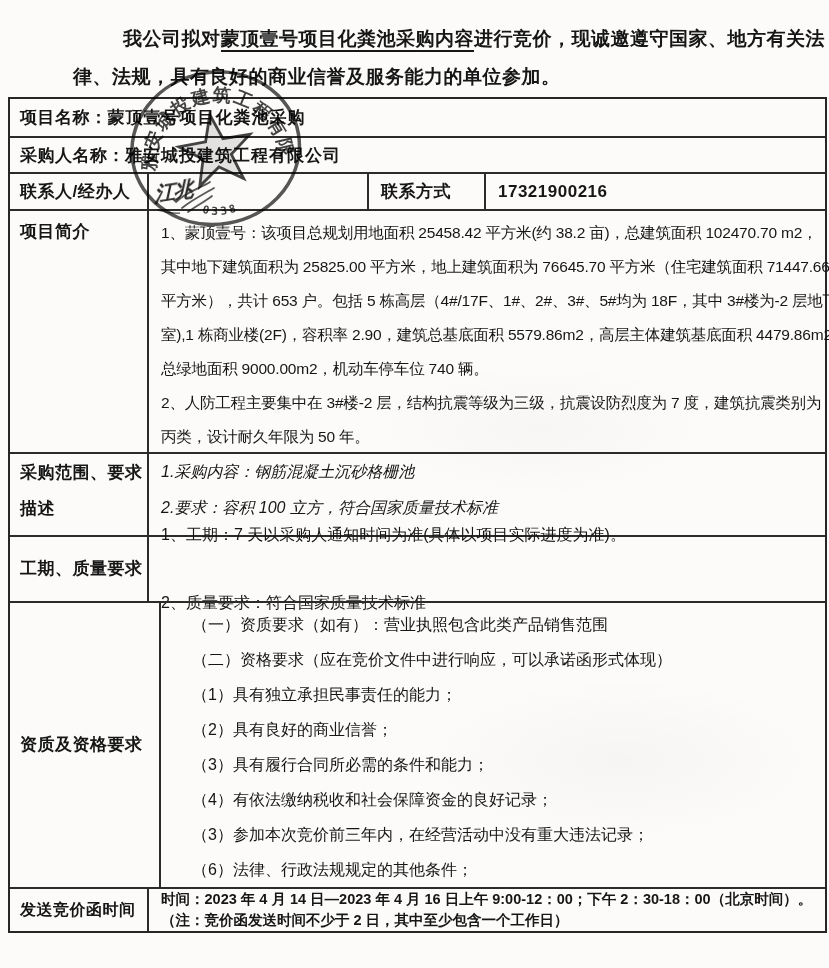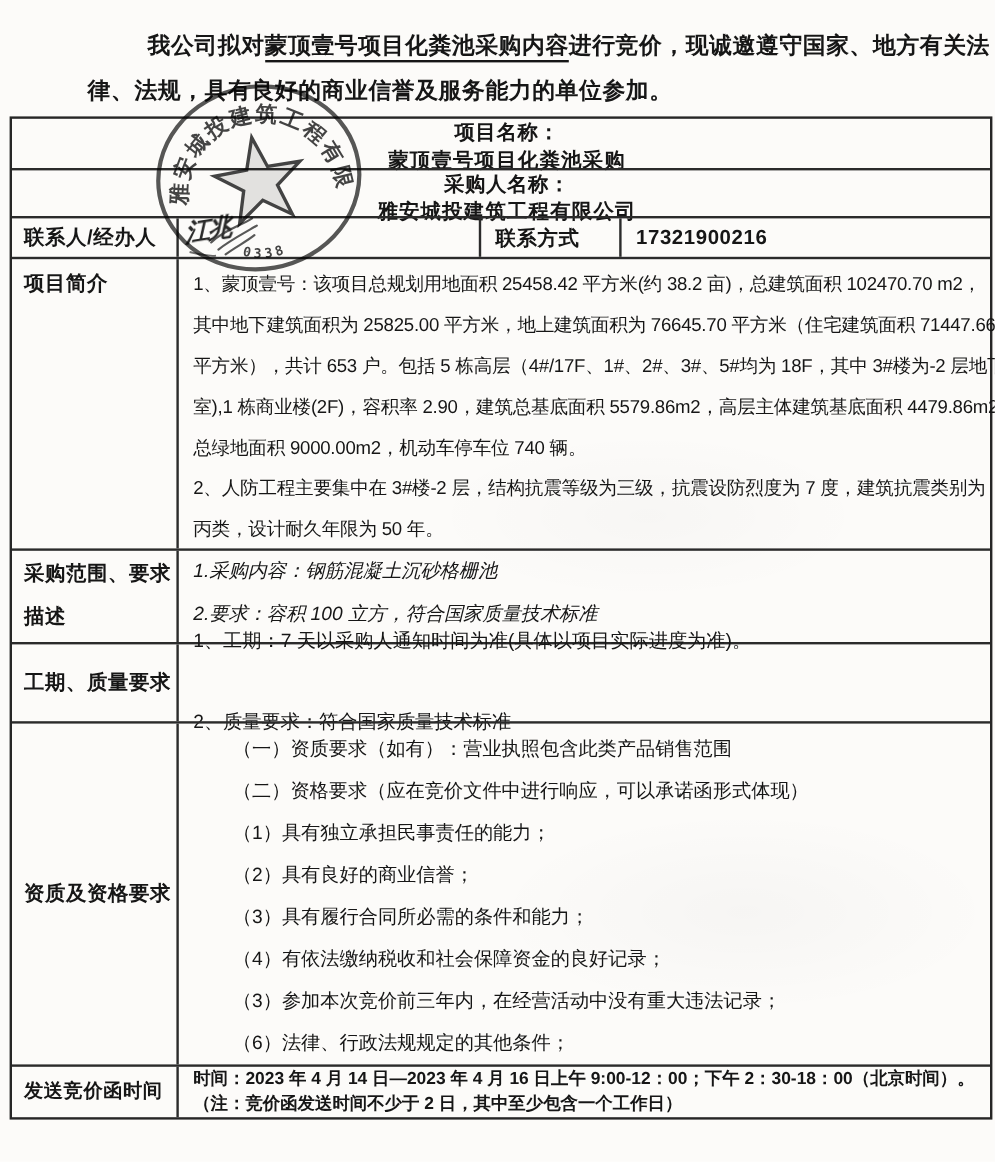--- a/index.html
+++ b/index.html
@@ -27,47 +27,47 @@
     background:transparent;
   }
   .row{display:flex;box-sizing:border-box;border-top:2px solid #2b2b2b;}
   .row:first-child{border-top:none;}
   .cell{box-sizing:border-box;}
   .lblcell{
     width:137px;flex:0 0 137px;padding:0 4px 0 10px;
     font-weight:700;font-size:17px;line-height:36px;letter-spacing:.5px;
   }
   .valcell{flex:1;border-left:2px solid #2b2b2b;padding-left:12px;}
-  .fullrow{align-items:center;padding-left:10px;font-size:17px;flex-direction:column;}
+  .fullrow{align-items:center;padding-left:10px;font-size:17px;}
   .fullrow .lbl{font-weight:700;letter-spacing:.5px;}
   .fullrow .val{font-weight:600;letter-spacing:1px;}
   .r1{height:41px;}
   .r2{height:40px;}
   .r3{height:40px;font-size:17px;}
   .r3 .namecell{width:220px;flex:0 0 220px;border-left:2px solid #2b2b2b;}
   .r3 .methodcell{width:117px;flex:0 0 117px;border-left:2px solid #2b2b2b;
-      display:flex;align-items:center;padding-left:12px;font-weight:700;letter-spacing:.5px;margin-left:32px;}
+      display:flex;align-items:center;padding-left:12px;font-weight:700;letter-spacing:.5px;}
   .r3 .phonecell{flex:1;border-left:2px solid #2b2b2b;display:flex;align-items:center;
       padding-left:12px;font-weight:600;letter-spacing:.5px;}
   .r3 .lblcell{display:flex;align-items:center;line-height:20px;}
   .r4{height:243px;}
   .r4 .lblcell{padding-top:10px;line-height:22px;}
   .r4 .valcell{padding-top:5px;}
   .r4 .line{font-size:15.5px;line-height:34px;white-space:nowrap;font-weight:500;letter-spacing:-0.2px;}
   .r5{height:92px;}
   .r5 .lblcell{padding-top:1px;}
   .r5 .valcell{padding-top:0;font-style:italic;}
   .r5 .line{font-size:16px;line-height:36px;white-space:nowrap;font-weight:500;}
   .r6{height:66px;}
   .r6 .lblcell{display:flex;align-items:center;line-height:20px;}
   .r6 .valcell{display:flex;flex-direction:column;justify-content:center;gap:44px;}
   .r6 .line{font-size:16px;line-height:24px;white-space:nowrap;font-weight:500;}
   .r7{height:286px;}
   .r7 .lblcell{display:flex;align-items:center;line-height:20px;}
-  .r7 .valcell{padding-top:4px;padding-left:45px;}
+  .r7 .valcell{padding-top:4px;padding-left:31px;margin-left:12px;}
   .r7 .line{font-size:16px;line-height:35px;white-space:nowrap;font-weight:500;}
   .r8{height:47px;}
   .r8 .lblcell{display:flex;align-items:center;font-size:16px;line-height:18px;}
   .r8 .valcell{display:flex;flex-direction:column;justify-content:flex-end;}
   .r8 .line{font-size:14.5px;line-height:21px;white-space:nowrap;font-weight:600;}
   
   .stamp{
     position:absolute;left:127px;top:68px;width:180px;height:164px;
     transform:rotate(-10deg);mix-blend-mode:multiply;opacity:.88;
     pointer-events:none;

